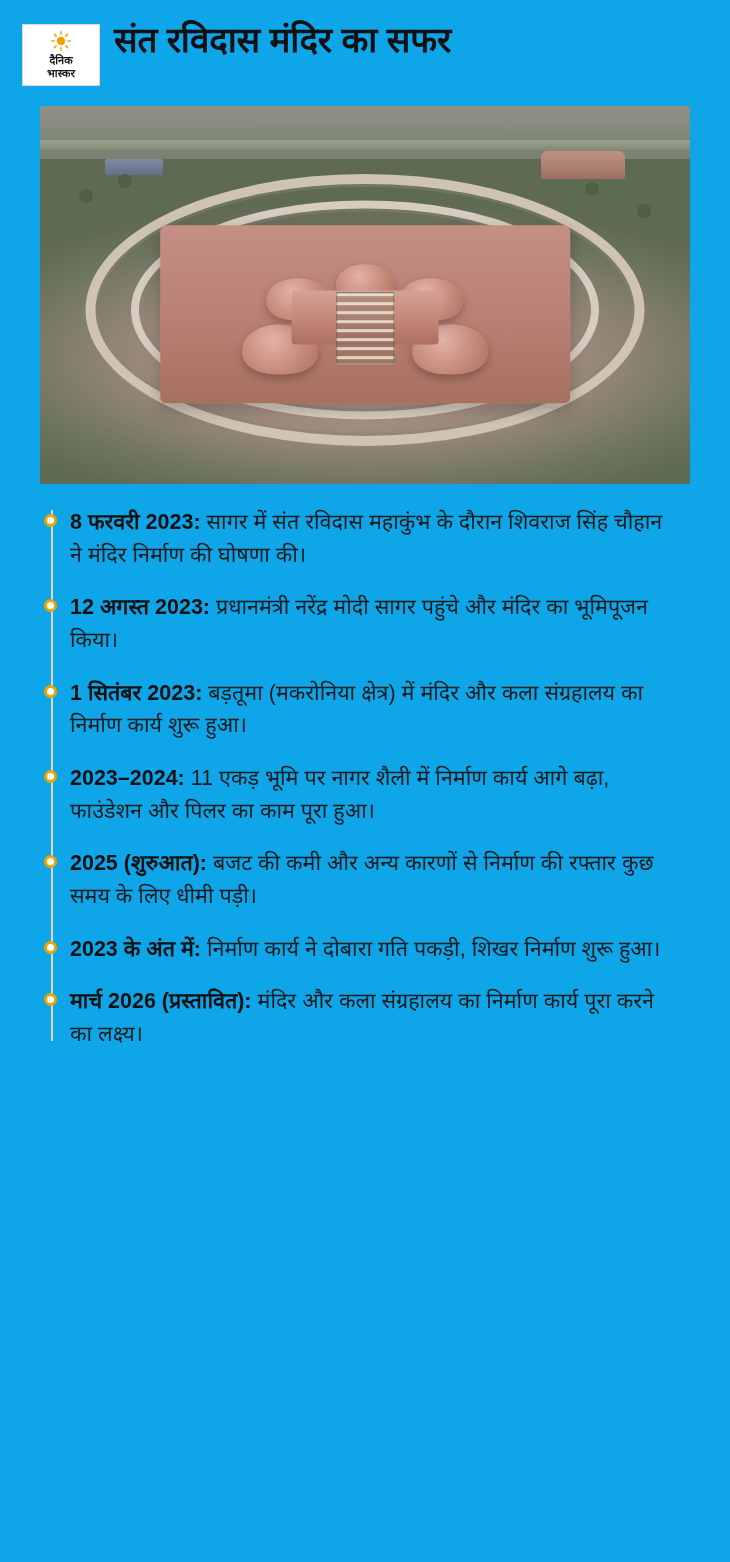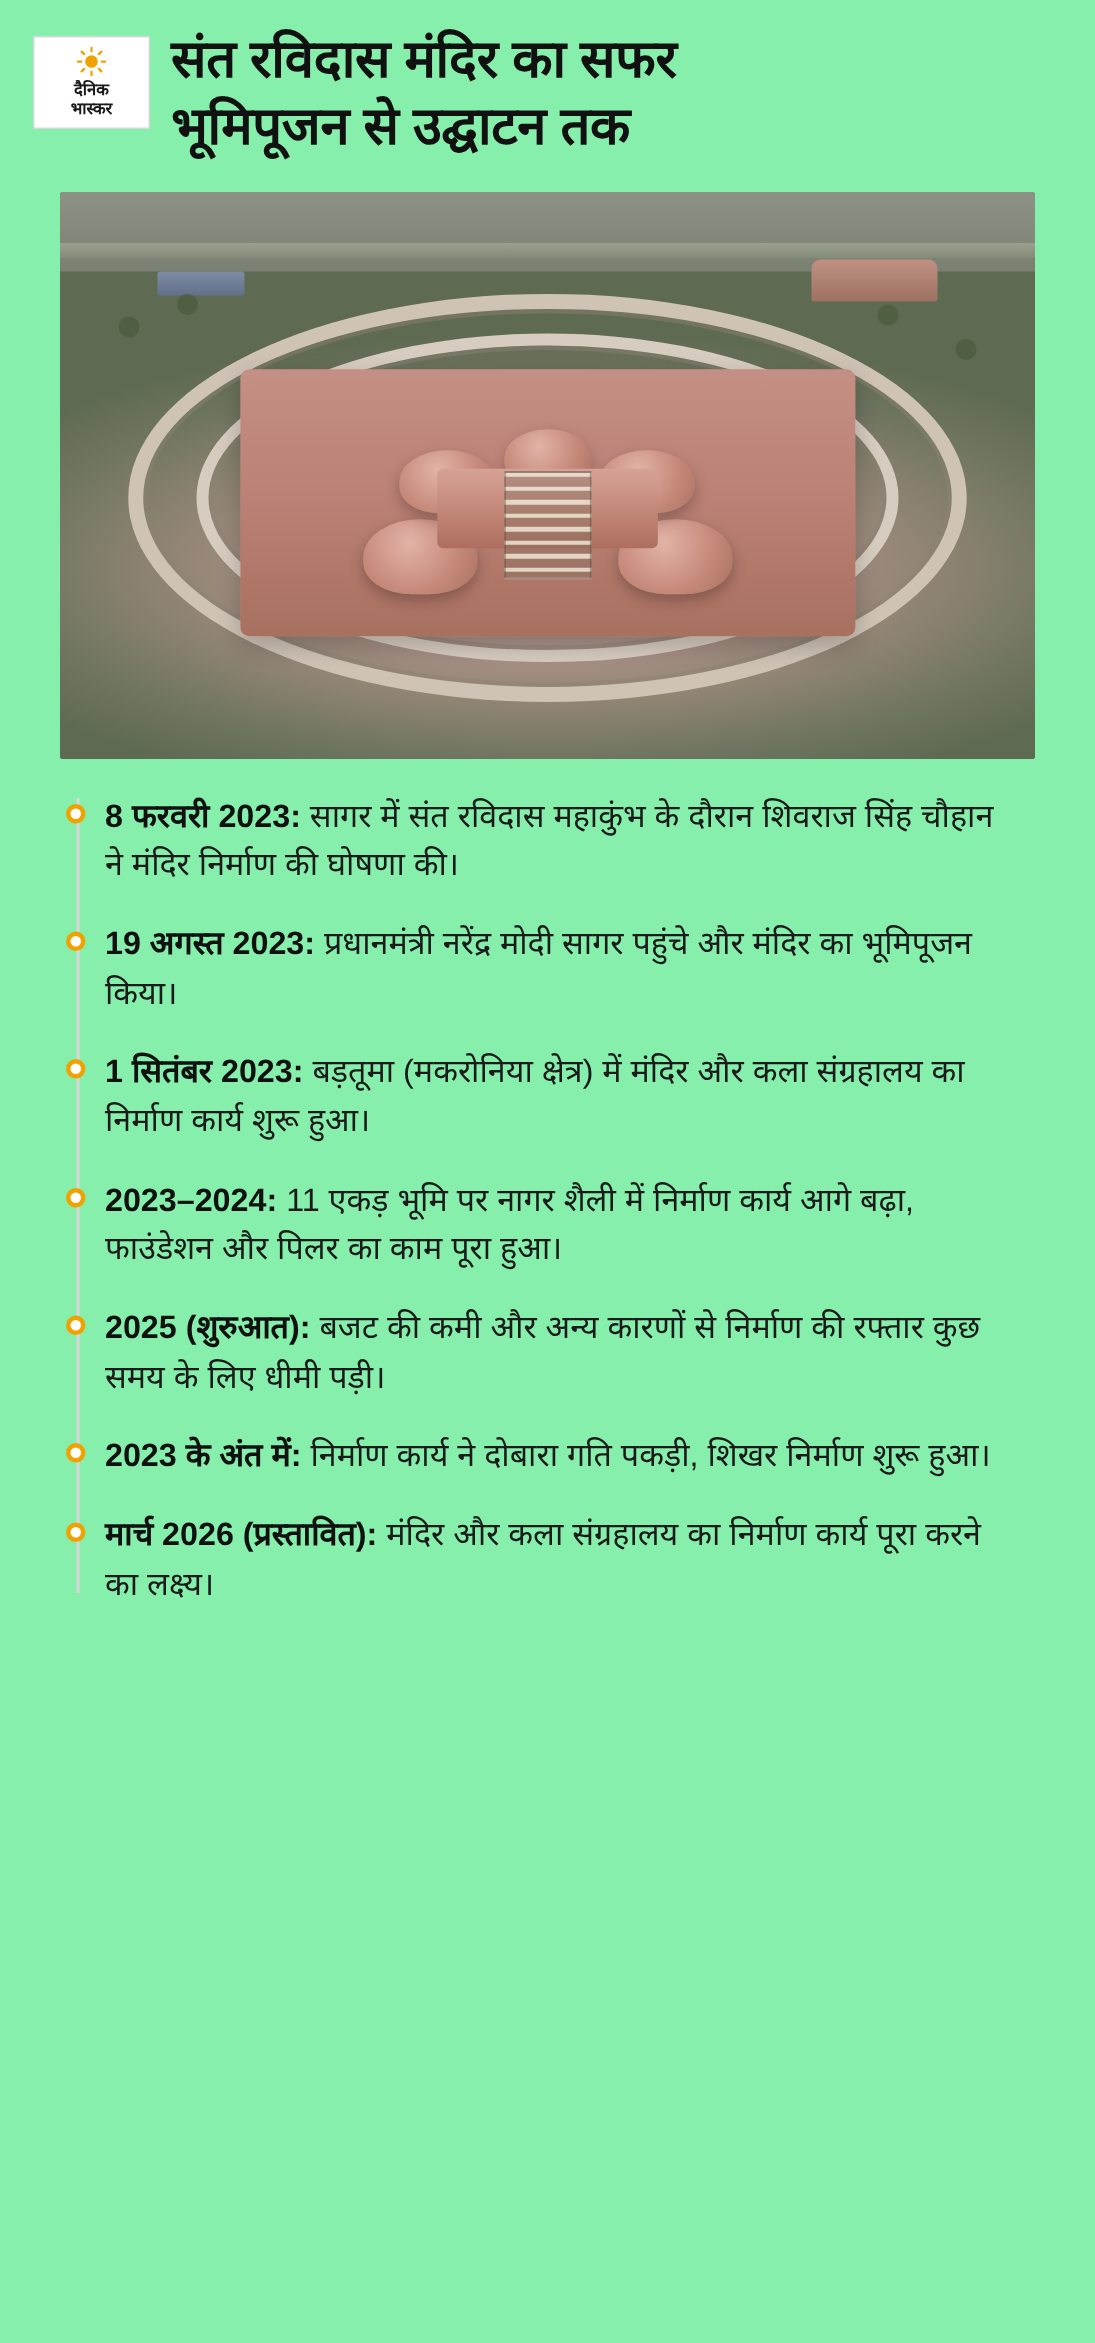--- a/index.html
+++ b/index.html
@@ -13,21 +13,21 @@
     height: 1562px;
     font-family: "Liberation Sans", sans-serif;
     color: #1a1a1a;
     overflow: hidden;
   }
 
   .page {
     width: 730px;
     height: 1562px;
     position: relative;
-    background: #86efac;
+    background: #0ea5e9;
   }
 
   
   .header {
     display: flex;
     align-items: flex-start;
     padding: 18px 24px 6px 22px;
   }
   .logo-box {
     width: 78px;
@@ -248,21 +248,20 @@
             <line x1="5.1" y1="14.9" x2="3.4" y2="16.6"></line>
           </g>
         </svg>
       </div>
       <div class="logo-text">दैनिक</div>
       <div class="logo-text">भास्कर</div>
     </div>
 
     <div class="title-wrap">
       <div class="headline">संत रविदास मंदिर का सफर</div>
-      <div class="headline">भूमिपूजन से उद्घाटन तक</div>
     </div>
   </div>
 
   <div class="hero">
     <div class="hero-sky"></div>
     <div class="hero-ground"></div>
     <div class="road"></div>
     <div class="far-bldg"></div>
     <div class="far-bldg2"></div>
     <div class="tree" style="left:6%; top:22%;"></div>
@@ -285,21 +284,21 @@
   <div class="timeline">
     <div class="timeline-rail"></div>
 
     <div class="tl-item">
       <span class="tl-dot"></span>
       <p class="tl-text"><span class="tl-label">8 फरवरी 2023:</span><span> सागर में संत रविदास महाकुंभ के दौरान शिवराज सिंह चौहान ने मंदिर निर्माण की घोषणा की।</span></p>
     </div>
 
     <div class="tl-item">
       <span class="tl-dot"></span>
-      <p class="tl-text"><span class="tl-label">19 अगस्त 2023:</span><span> प्रधानमंत्री नरेंद्र मोदी सागर पहुंचे और मंदिर का भूमिपूजन किया।</span></p>
+      <p class="tl-text"><span class="tl-label">12 अगस्त 2023:</span><span> प्रधानमंत्री नरेंद्र मोदी सागर पहुंचे और मंदिर का भूमिपूजन किया।</span></p>
     </div>
 
     <div class="tl-item">
       <span class="tl-dot"></span>
       <p class="tl-text"><span class="tl-label">1 सितंबर 2023:</span><span> बड़तूमा (मकरोनिया क्षेत्र) में मंदिर और कला संग्रहालय का निर्माण कार्य शुरू हुआ।</span></p>
     </div>
 
     <div class="tl-item">
       <span class="tl-dot"></span>
       <p class="tl-text"><span class="tl-label">2023–2024:</span><span> 11 एकड़ भूमि पर नागर शैली में निर्माण कार्य आगे बढ़ा, फाउंडेशन और पिलर का काम पूरा हुआ।</span></p>

